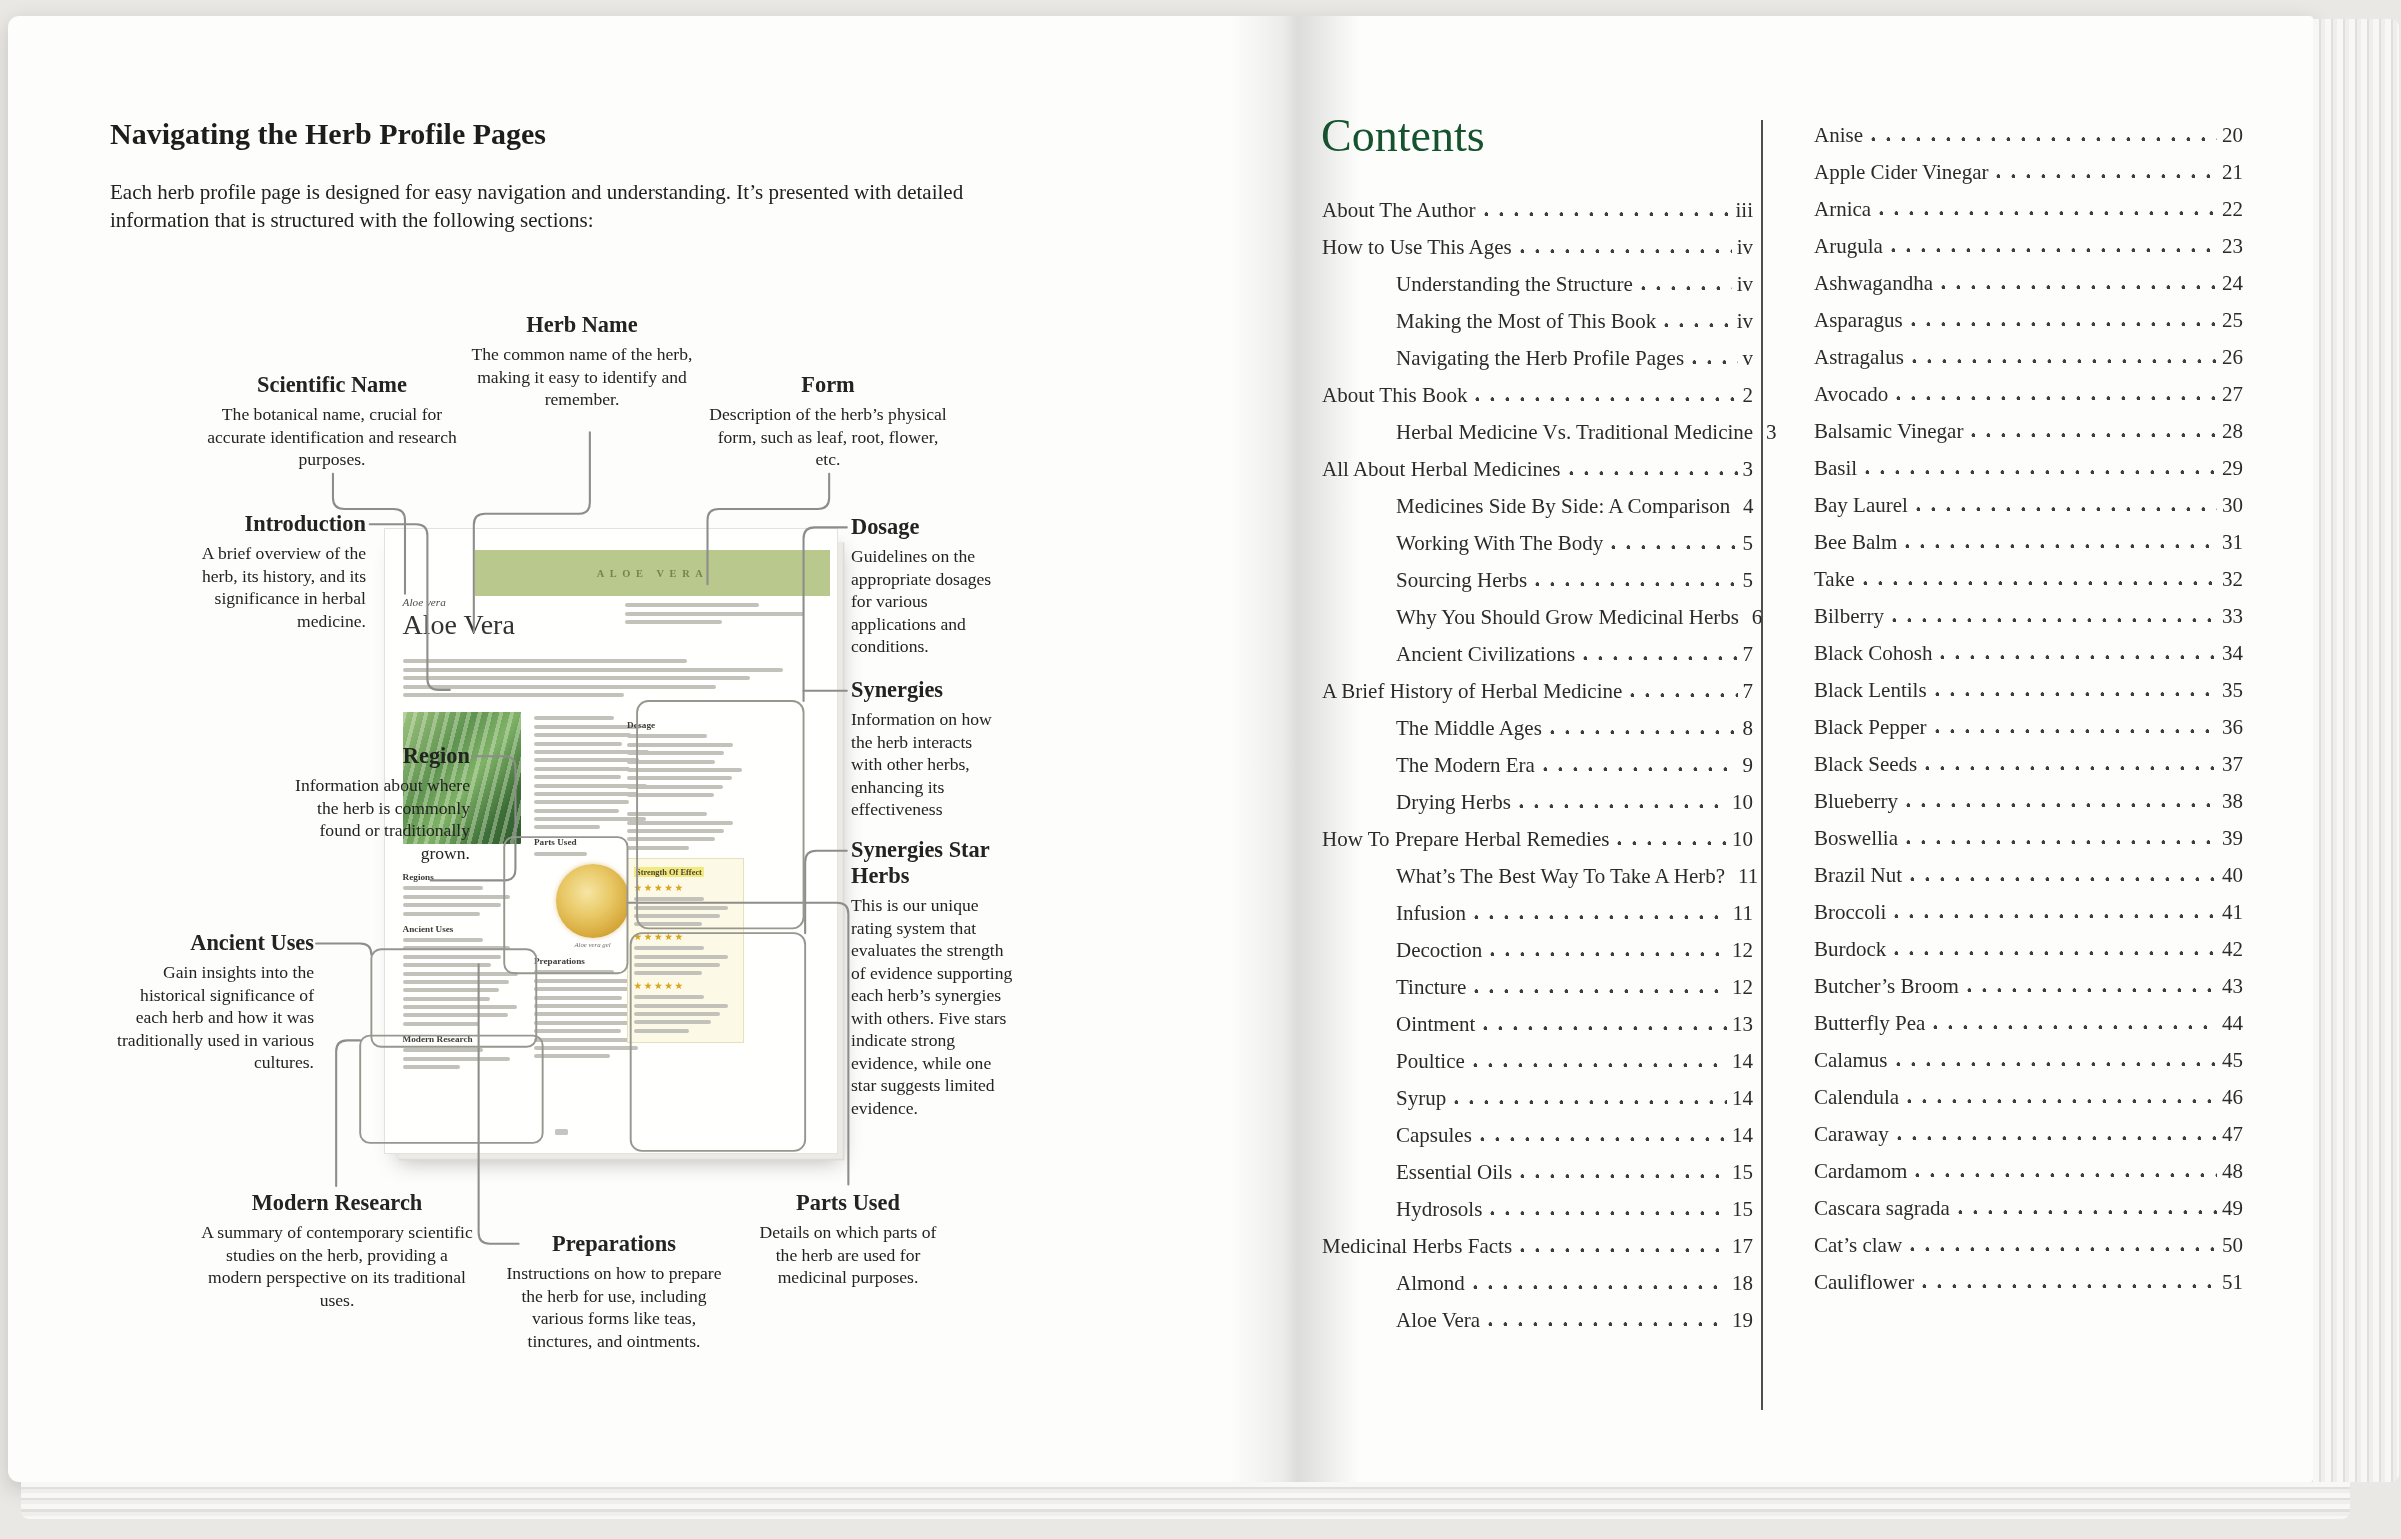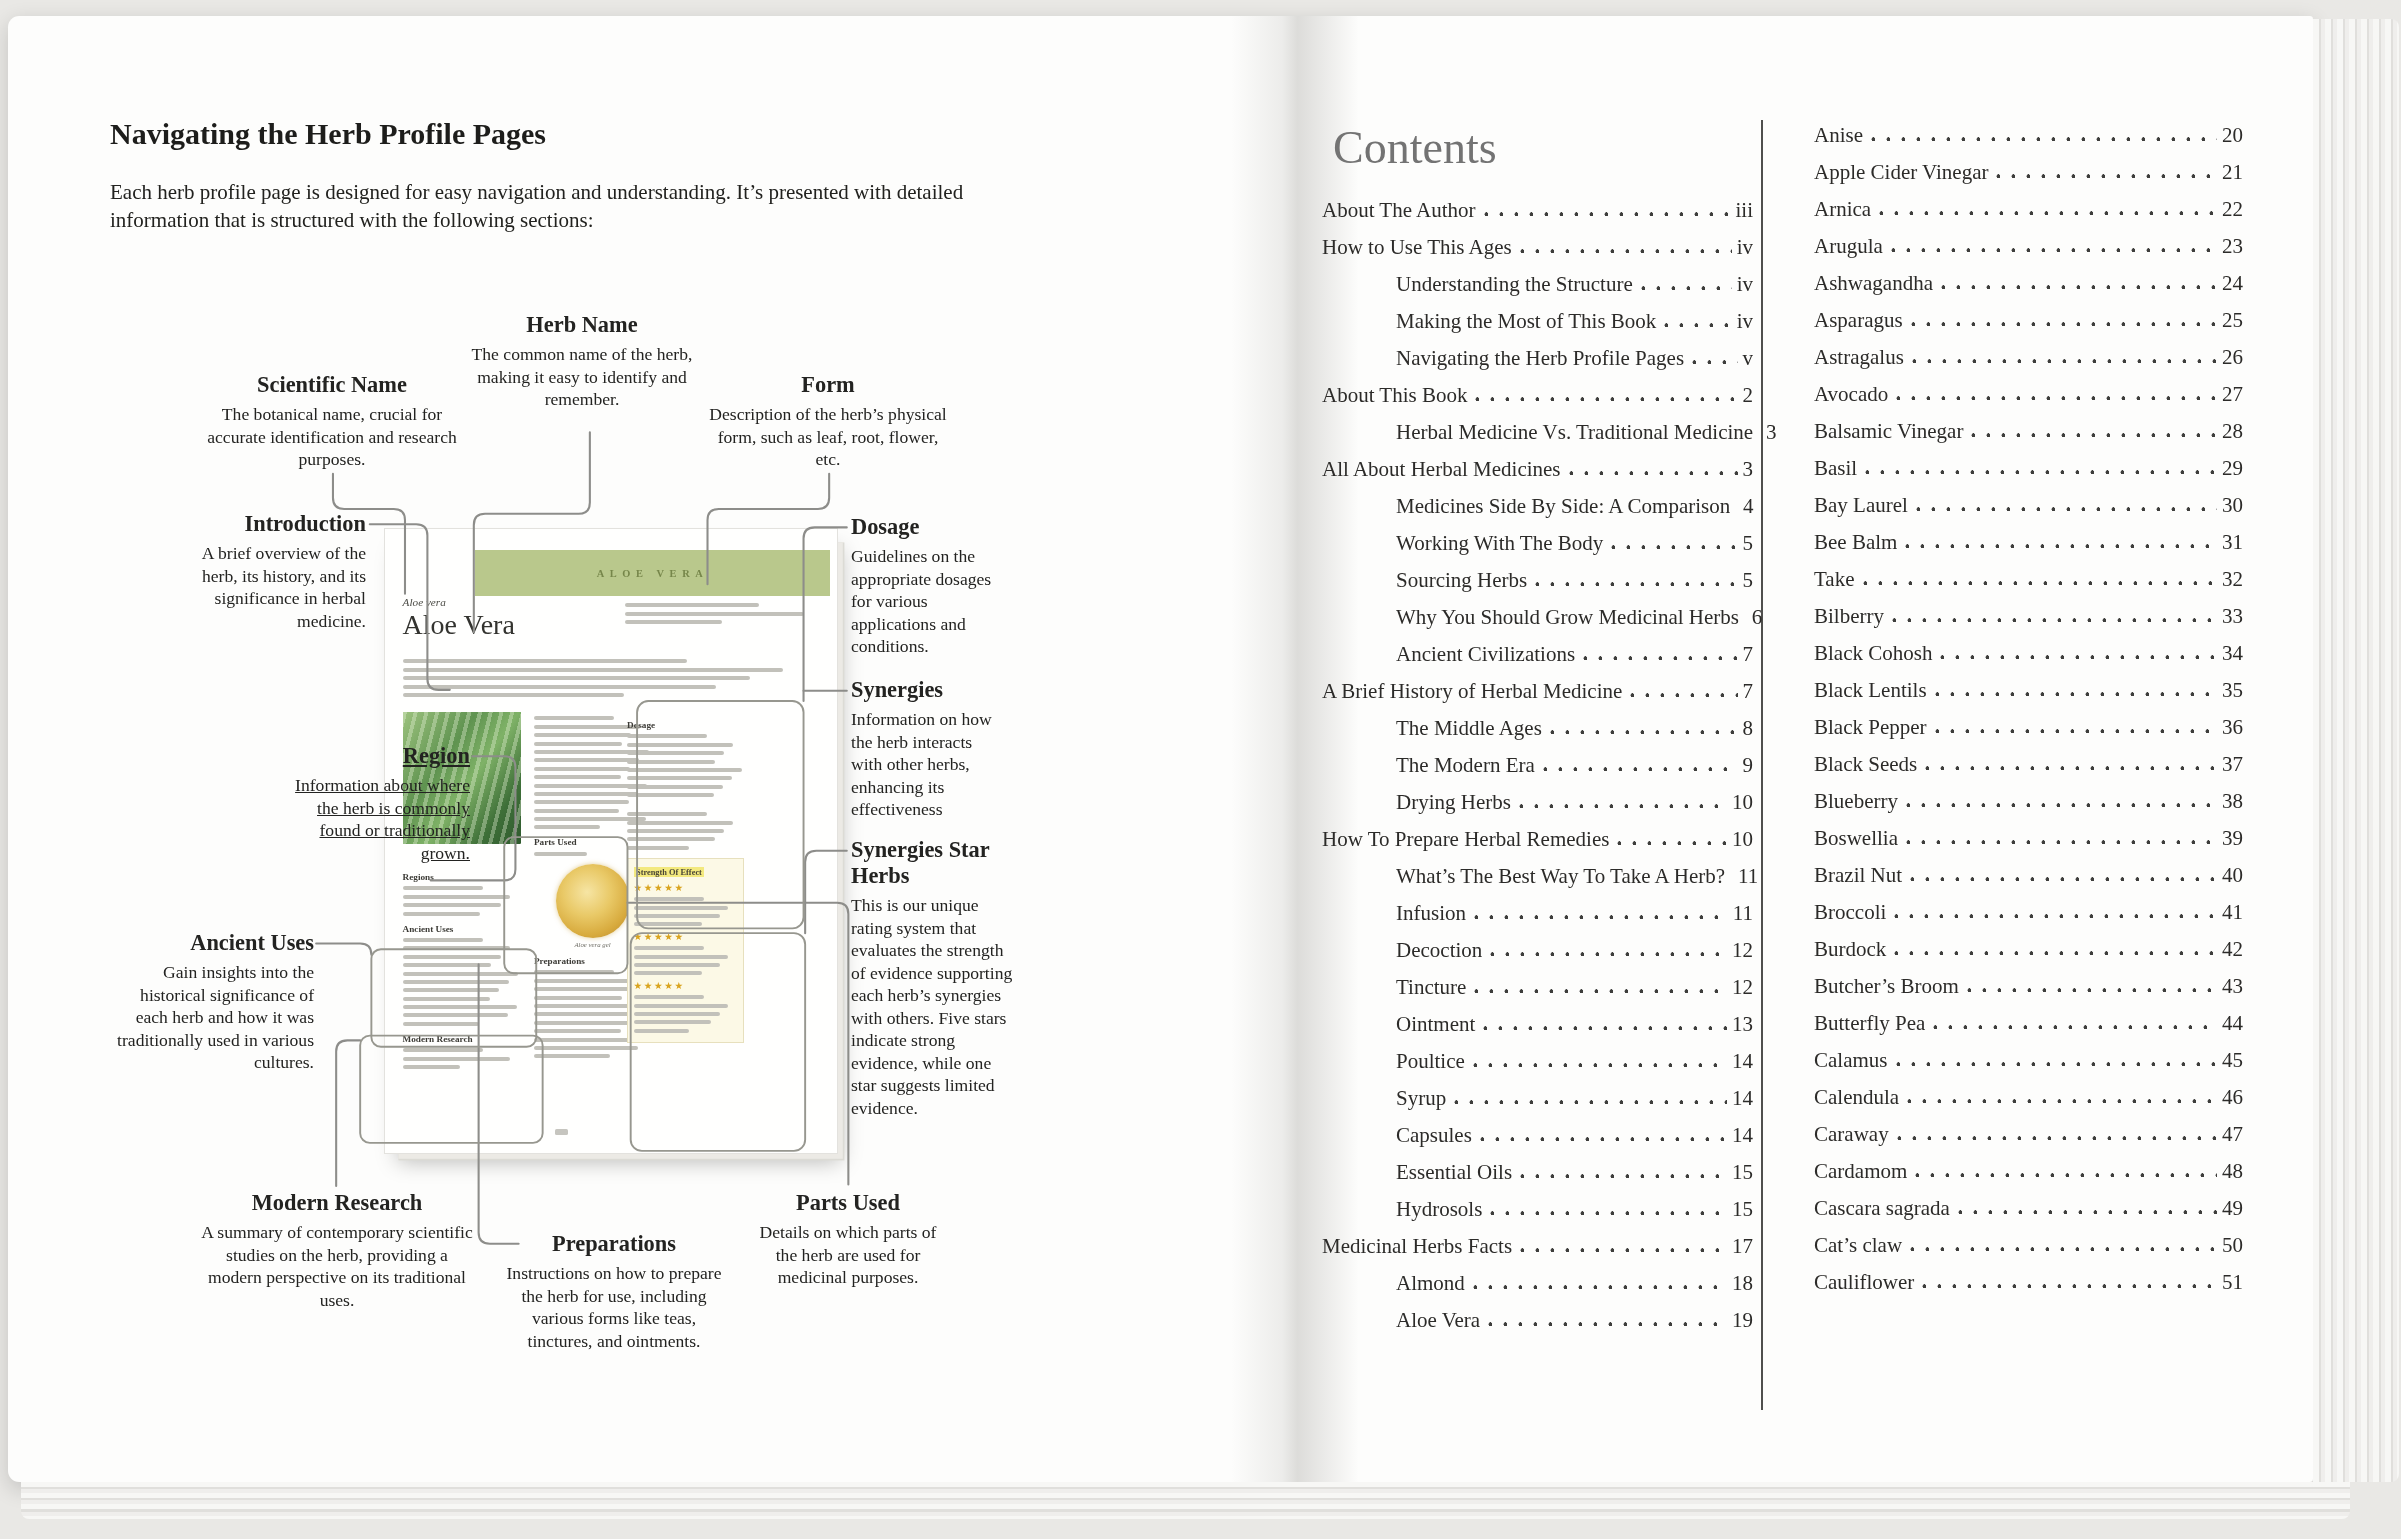--- a/index.html
+++ b/index.html
@@ -25,21 +25,21 @@
   .lp-title{position:absolute;left:110px;top:117px;margin:0;font-size:30px;font-weight:bold;color:#1d1d1b;}
   .lp-intro{position:absolute;left:110px;top:179px;width:945px;margin:0;font-size:21px;line-height:1.32;}
   .callout{position:absolute;color:#232321;}
   .co-title{font-size:22.4px;font-weight:bold;line-height:1.15;}
   .co-desc{font-size:17.6px;line-height:1.28;margin-top:5.6px;}
   .al-c{text-align:center}.al-r{text-align:right}.al-l{text-align:left}
   .co-herb-name{left:460px;top:312px;width:244px;}
   .co-scientific-name{left:204px;top:372px;width:256px;}
   .co-form{left:708px;top:372px;width:240px;}
   .co-introduction{left:180px;top:511px;width:186px;}
-  .co-region{left:284px;top:743px;width:186px;text-decoration:underline;}
+  .co-region{left:284px;top:743px;width:186px;}
   .co-ancient-uses{left:112px;top:930px;width:202px;}
   .co-modern-research{left:199px;top:1190px;width:276px;}
   .co-preparations{left:500px;top:1231px;width:228px;}
   .co-parts-used{left:756px;top:1190px;width:184px;}
   .co-dosage{left:851px;top:514px;width:142px;}
   .co-synergies{left:851px;top:677px;width:152px;}
   .co-synergies-star-rating{left:851px;top:837px;width:164px;}
   .connectors{position:absolute;left:0;top:0;pointer-events:none;}
   
   .mini{position:absolute;left:384px;top:528px;width:452px;height:624px;
@@ -64,21 +64,21 @@
   .gap{height:6.4px;}
   .circle{width:74px;height:74px;border-radius:50%;margin:8px auto 3.2px;
     background:radial-gradient(circle at 42% 38%,#f6e5a4 0%,#e9c967 38%,#d8ab3e 68%,#c3922f 88%,#b8882b 100%);
     box-shadow:0 0 4.8px rgba(200,160,60,.5);}
   .caption{font-size:6.8px;font-style:italic;color:#6f6e66;text-align:center;margin:0 0 1.6px;}
   .panel{margin-top:8px;background:#fcf9e6;border:0.8px solid #e7e0bd;padding:4.8px 5.6px;}
   .m-hl{display:inline-block;font-size:8.4px;font-weight:bold;background:#f3e97e;padding:0.8px 2.4px;color:#4a4637;}
   .stars{font-size:9.6px;letter-spacing:1.6px;color:#d9a41e;margin:3.2px 0 1.6px;}
   .pageno{position:absolute;left:170px;top:600px;width:12.8px;height:5.6px;background:#c6c5bf;border-radius:1.6px;}
   
-  .contents-title{position:absolute;left:1321px;top:109px;margin:12px;font-size:46px;font-weight:normal;color:#737373;}
+  .contents-title{position:absolute;left:1321px;top:109px;margin:0;font-size:46px;font-weight:normal;color:#14532d;}
   .toc-divider{position:absolute;left:1761px;top:120px;width:2.4px;height:1290px;background:#4f4f4d;}
   .toc-col{position:absolute;}
   .toc-left{left:1322px;top:192px;width:431px;}
   .toc-right{left:1814px;top:117px;width:429px;}
   .toc-row{display:flex;align-items:center;height:37px;font-size:21px;color:#2c2b29;}
   .toc-row.top{margin-top:0;}
   .toc-row.indent{padding-left:74px;}
   .toc-label{white-space:nowrap;}
   .dots{flex:1;height:16px;margin:0 4.8px 0 8px;
     background-image:radial-gradient(circle at 2.4px 11.2px,#3e3e3c 1.7px,rgba(0,0,0,0) 2.1px);

